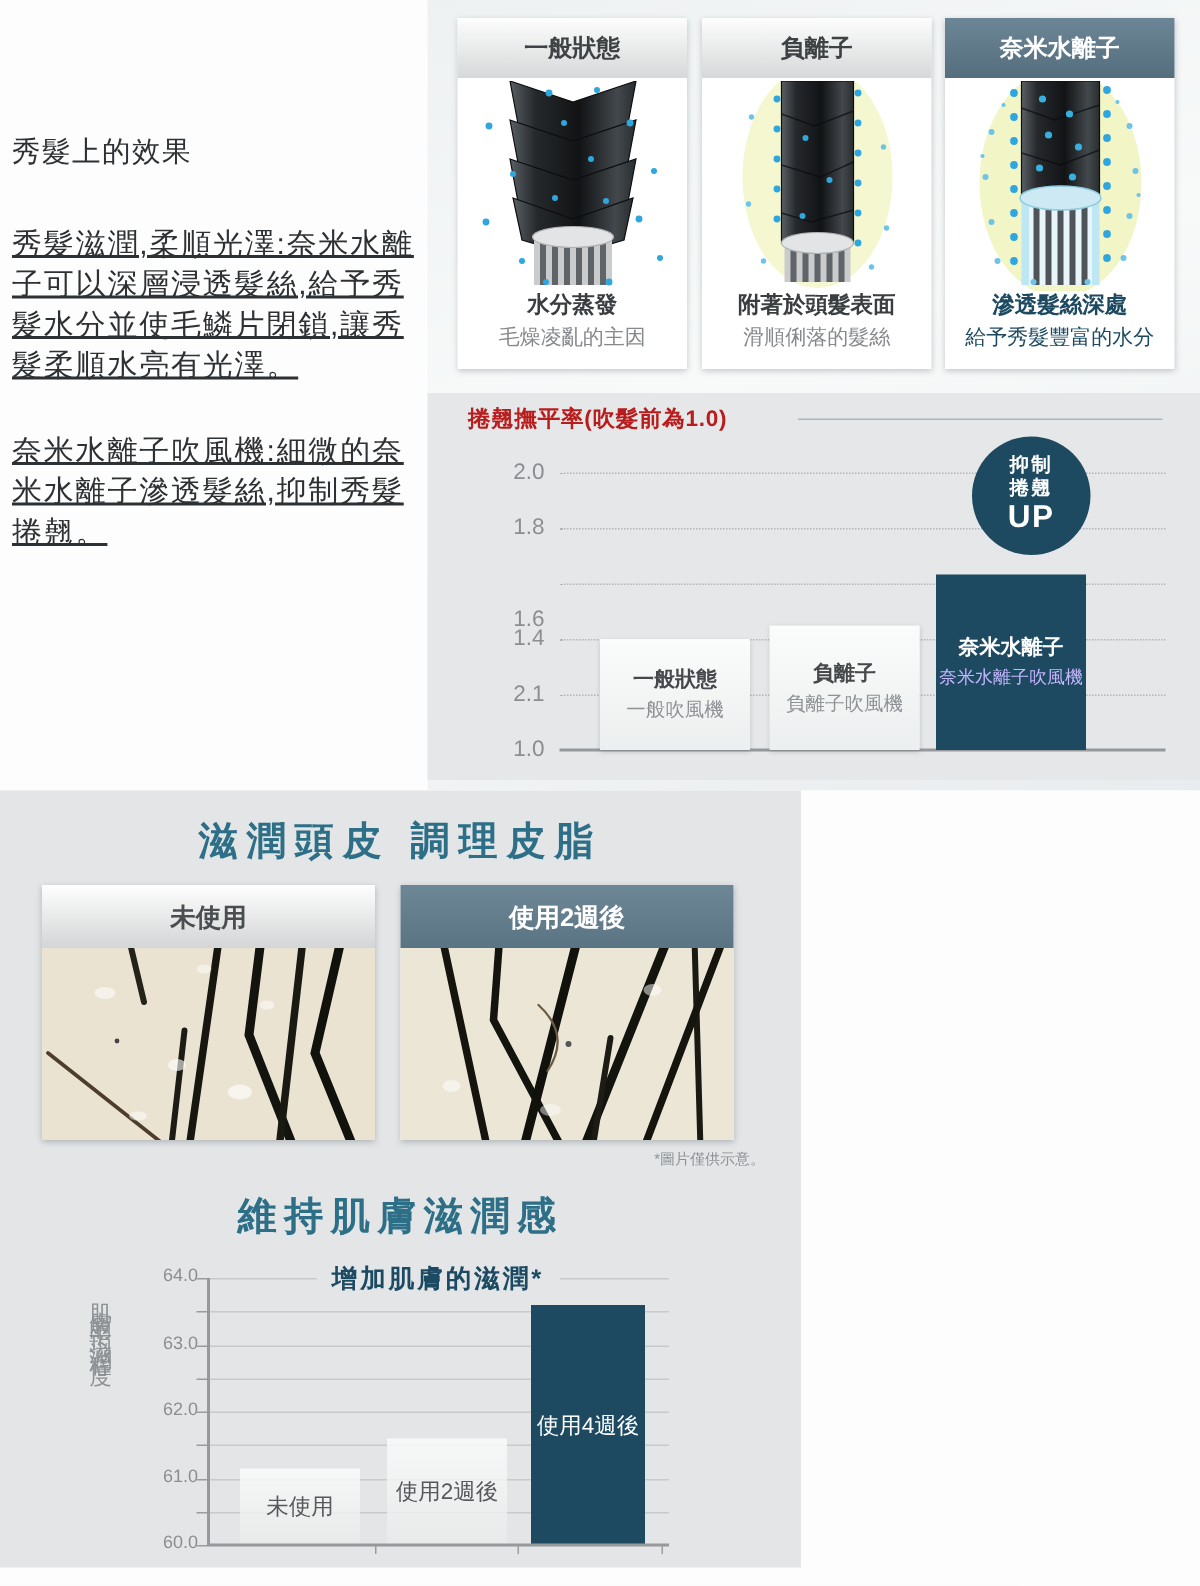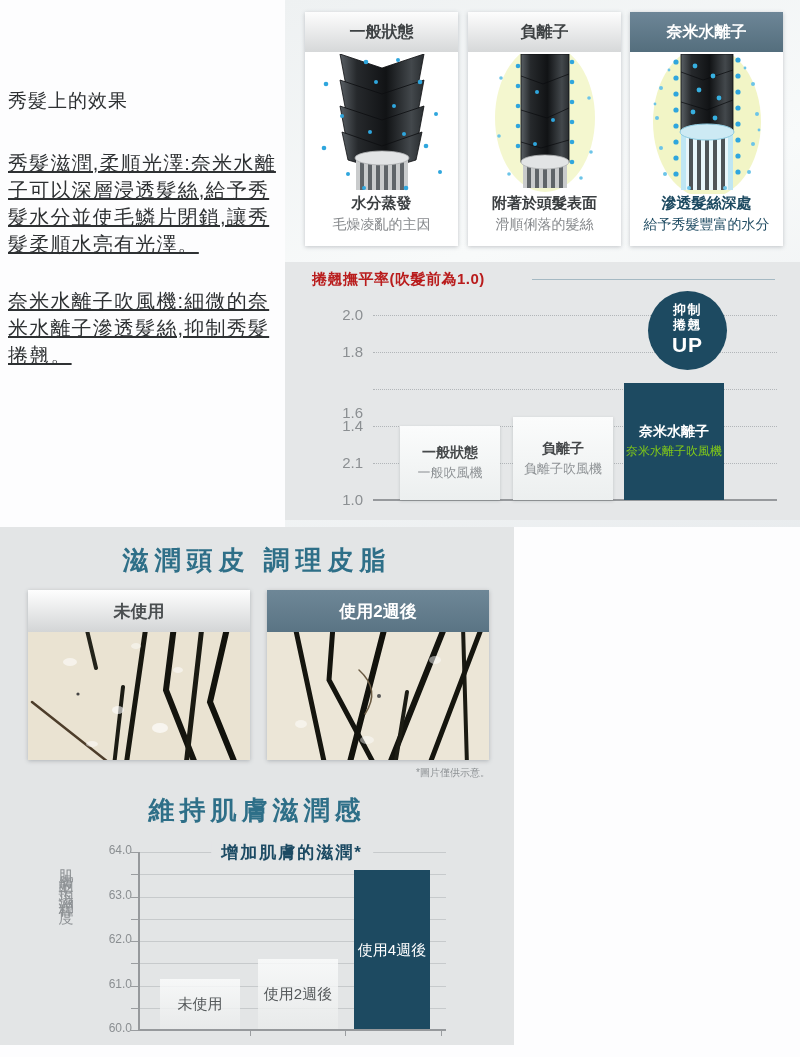--- a/index.html
+++ b/index.html
@@ -31,29 +31,29 @@
   #chart1{position:absolute;left:0;top:0;width:586px;height:258px;}
   .c1-ylab{position:absolute;width:40px;left:38px;text-align:right;font-size:15px;color:#8b8f92;}
   .c1-grid{position:absolute;left:88px;width:404px;height:0;border-top:1px dotted #b2b6b9;}
   .c1-base{position:absolute;left:88px;width:404px;height:2px;background:#96999c;}
   .c1-bar{position:absolute;display:flex;flex-direction:column;align-items:center;justify-content:center;text-align:center;}
   .c1-bar.light{background:linear-gradient(#fbfcfc,#ecefef);box-shadow:0 1px 3px rgba(90,95,100,.25);}
   .c1-bar.dark{background:#1d4a61;}
   .c1-name{font-size:14px;font-weight:bold;color:#46494b;}
   .c1-sub{font-size:13px;color:#8e9295;margin-top:2px;}
   .c1-bar.dark .c1-name{color:#fff;}
-  .c1-bar.dark .c1-sub{color:#84cc16;font-size:12px;}
+  .c1-bar.dark .c1-sub{color:#c4b5fd;font-size:12px;}
   .badge{position:absolute;left:363px;top:29px;width:79px;height:79px;border-radius:50%;background:#1d4a61;color:#fff;
     display:flex;flex-direction:column;align-items:center;justify-content:center;line-height:1.15;z-index:4;}
   .badge-line{font-size:13px;letter-spacing:1.5px;font-weight:bold;}
   .badge-up{font-size:21px;font-weight:bold;letter-spacing:1px;}
 
   
   .scalp-section{position:absolute;left:0;top:527px;width:800px;height:530px;background:#fdfdfe;}
-  .scalp-left{position:absolute;left:0;top:0;width:514px;height:518px;background:#e3e5e6;}
+  .scalp-left{position:absolute;left:0;top:0;width:514px;height:518px;background:#e3e5e6;padding-left:20px;}
   .scalp-heading{position:absolute;left:0;top:16px;width:100%;text-align:center;font-size:26px;font-weight:bold;
     color:#2e6f88;letter-spacing:6px;margin:0;}
   .img-panel{position:absolute;top:63px;width:222px;height:170px;background:#fff;box-shadow:0 1px 4px rgba(60,70,80,.3);}
   .img-a{left:28px}.img-b{left:267px}
   .img-header{height:42px;display:flex;align-items:center;justify-content:center;font-size:17px;font-weight:bold;}
   .img-a .img-header{background:linear-gradient(#fefefe,#d3d5d6);color:#4a4e50;}
   .img-b .img-header{background:linear-gradient(#6e8797,#5a7484);color:#fff;}
   .img-photo{display:block;}
   .img-note{position:absolute;right:24px;top:239px;font-size:10px;color:#8d9194;}
   .moisture-heading{position:absolute;left:0;top:266px;width:100%;text-align:center;font-size:26px;font-weight:bold;

